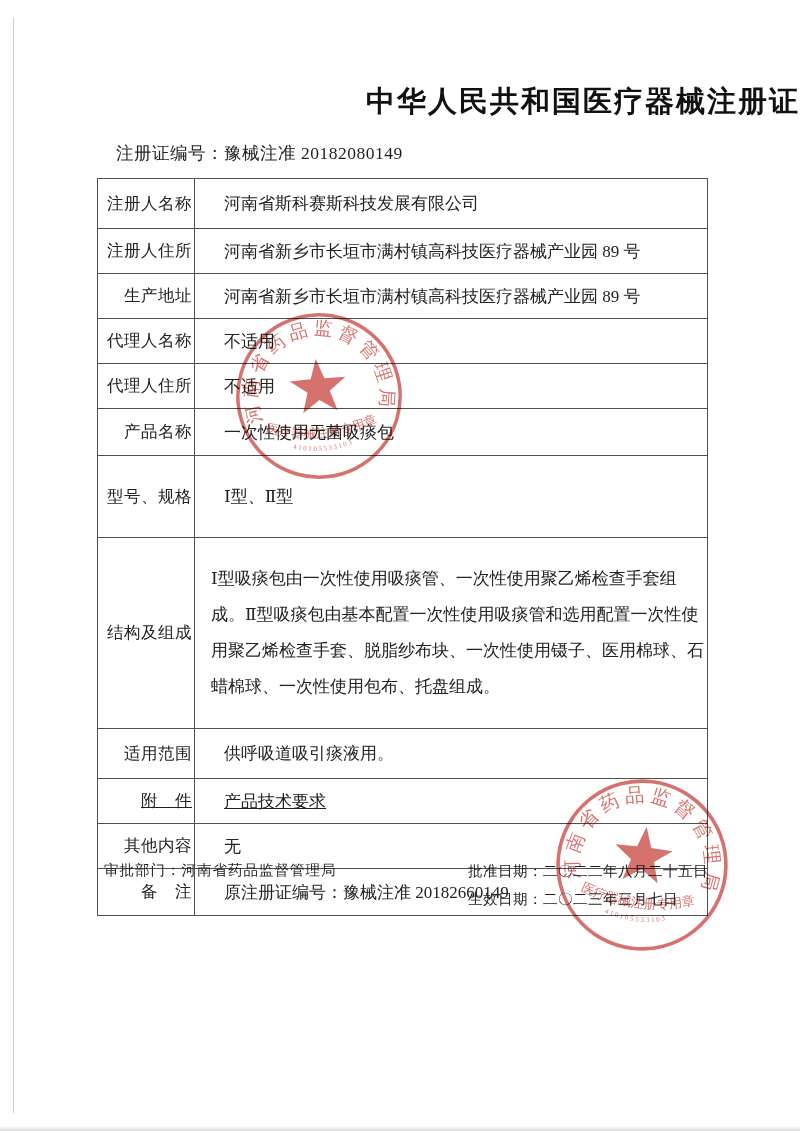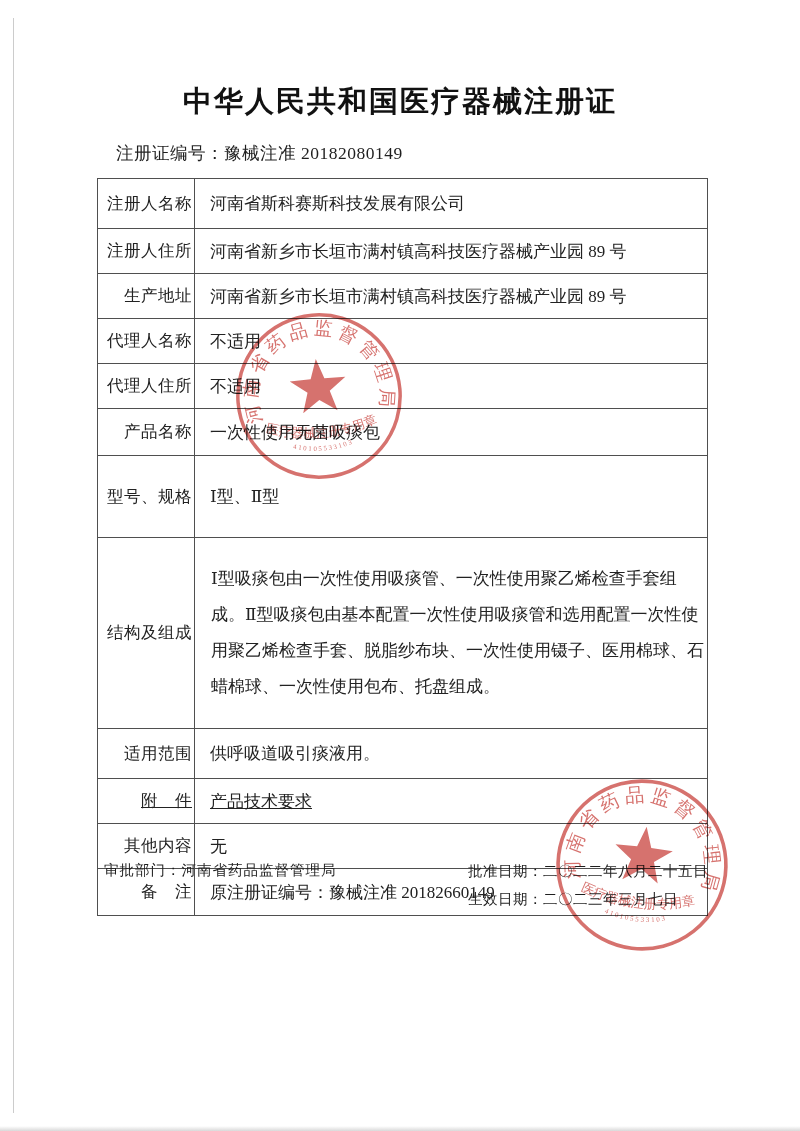--- a/index.html
+++ b/index.html
@@ -6,31 +6,31 @@
   body{
     width:800px;height:1131px;position:relative;overflow:hidden;
     background:#ffffff;color:#1f1f1f;
     font-family:"Liberation Serif","DejaVu Serif",serif;
   }
   .page-edge-left{position:absolute;left:13px;top:18px;height:1095px;width:1px;background:#cccccc;}
   .page-edge-bottom{position:absolute;left:0;bottom:0;width:800px;height:5px;background:linear-gradient(#ffffff,#d9d9d9);}
 
   .doc-title{
     position:absolute;top:82px;left:0;width:100%;
-    text-align:center;font-size:29px;font-weight:bold;letter-spacing:2px;color:#111;
+    text-align:right;font-size:29px;font-weight:bold;letter-spacing:2px;color:#111;
   }
   .cert-line{position:absolute;top:141px;left:116px;font-size:17.5px;letter-spacing:.5px;}
 
   table.cert{
     position:absolute;left:97px;top:178px;width:611px;
     border-collapse:collapse;table-layout:fixed;
   }
   table.cert td{border:1px solid #4f4f4f;vertical-align:middle;}
   td.lbl{width:92px;text-align:right;font-size:16.5px;letter-spacing:.5px;padding:0 2px;color:#222;}
-  td.val{font-size:17px;padding:2px 15px;color:#222;}
+  td.val{font-size:17px;padding:2px 29px;color:#222;}
   tr.r0 td{height:45px;} tr.r1 td{height:40px;} tr.r2 td{height:40px;}
   tr.r3 td{height:40px;} tr.r4 td{height:40px;} tr.r5 td{height:42px;}
   tr.r6 td{height:77px;} tr.r7 td{height:162px;} tr.r8 td{height:45px;}
   tr.r9 td{height:40px;text-decoration:underline;} tr.r10 td{height:40px;} tr.r11 td{height:42px;}
   tr.r7 td.val{line-height:36px;padding:14px 0 14px 16px;}
 
   .approval{position:absolute;left:104px;top:861px;font-size:14.5px;letter-spacing:1px;}
   .dates{position:absolute;left:468px;top:861px;font-size:14.5px;}
   .dates .date-row{height:28px;line-height:20px;white-space:nowrap;letter-spacing:.5px;}
 

